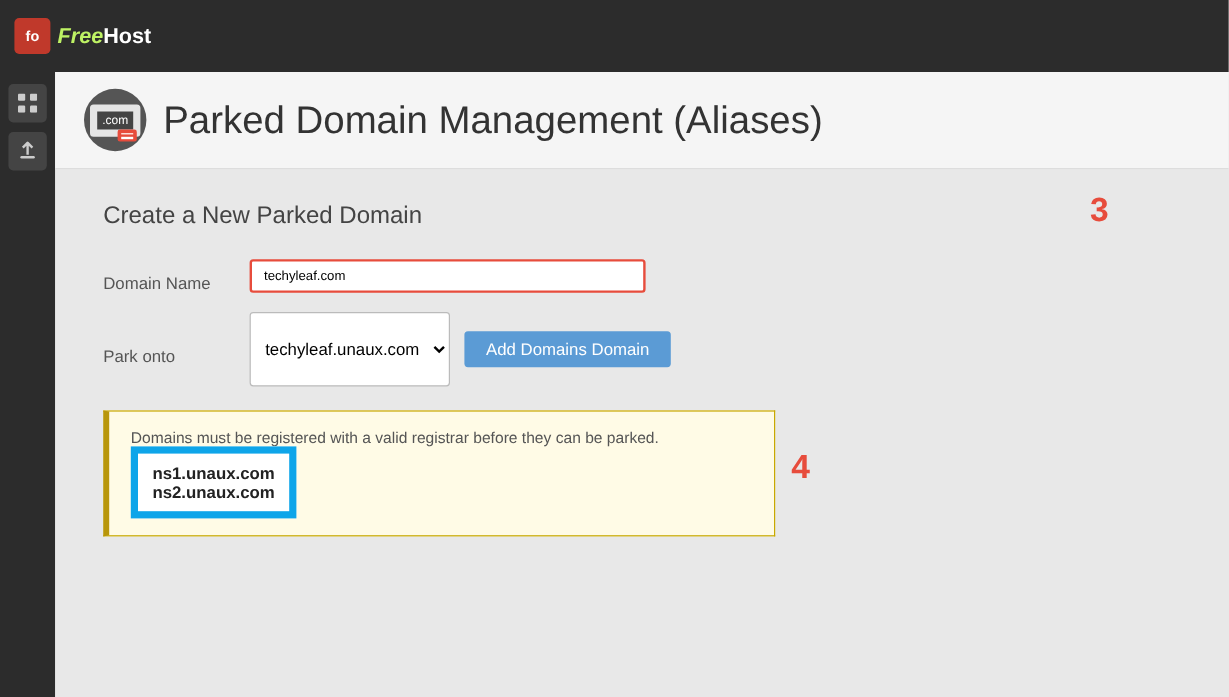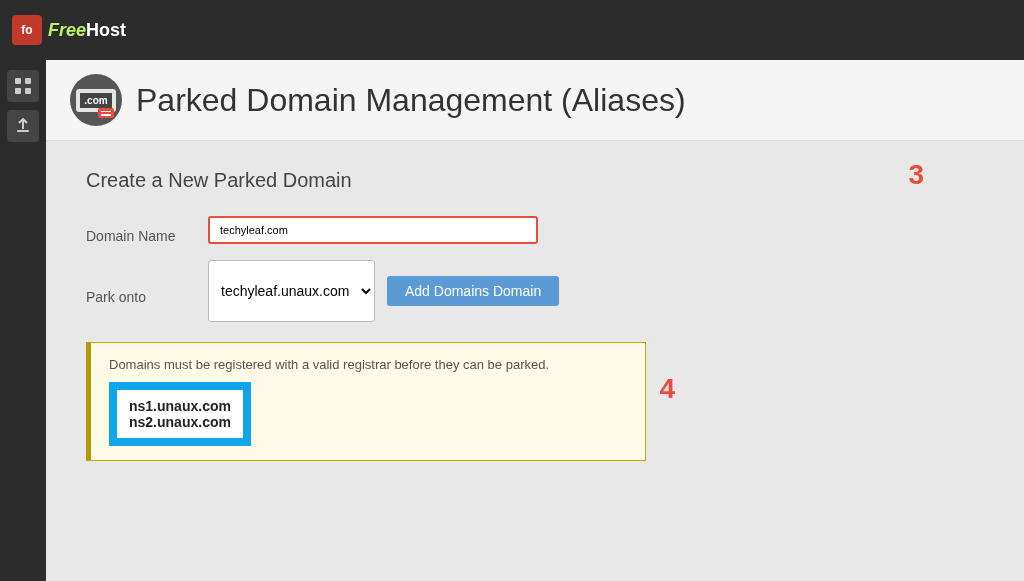--- a/index.html
+++ b/index.html
@@ -80,25 +80,25 @@
       width: 52px;
       height: 52px;
       background: #555;
       border-radius: 50%;
       display: flex; align-items: center; justify-content: center;
       position: relative;
     }
     .domain-icon .dot-com {
       color: white;
       font-size: 10px;
-      font-weight: bold;
+      font-weight: normal;
       background: #444;
       padding: 2px 4px;
       border-radius: 3px;
-      border: 4px solid #e5e5e5;
+      border: 6px solid #e5e5e5;
     }
     .domain-icon .lines {
       position: absolute;
       bottom: 8px;
       right: 8px;
       width: 16px;
       height: 10px;
       background: #e74c3c;
       border-radius: 2px;
       display: flex;flex-direction: column; justify-content: center; align-items: center; gap: 2px;
@@ -180,24 +180,23 @@
       border: 1px solid #c8a800;
       background: #fffbe6;
       border-left: 5px solid #b8960a;
       padding: 14px 18px;
       max-width: 560px;
       position: relative;
     }
     .info-text {
       font-size: 13px;
       color: #555;
-      margin-bottom: 10px;
     }
     .ns-box {
-      border: 8px solid #0ea5e9;
+      border: 6px solid #0ea5e9;
       padding: 8px 12px;
       display: inline-block;
       background: white;
     }
     .ns-line {
       font-size: 14px;
       font-weight: bold;
       color: #222;
     }
     .step4-number {

